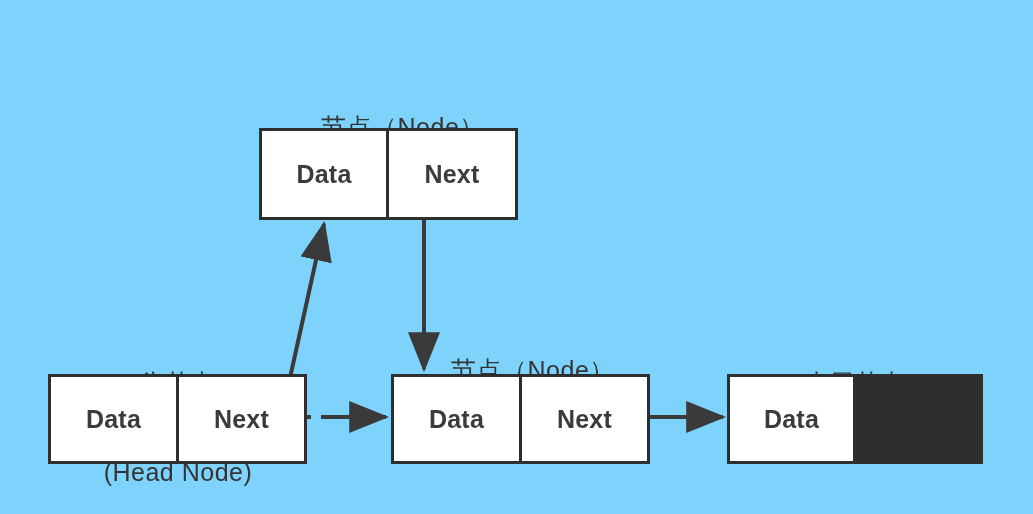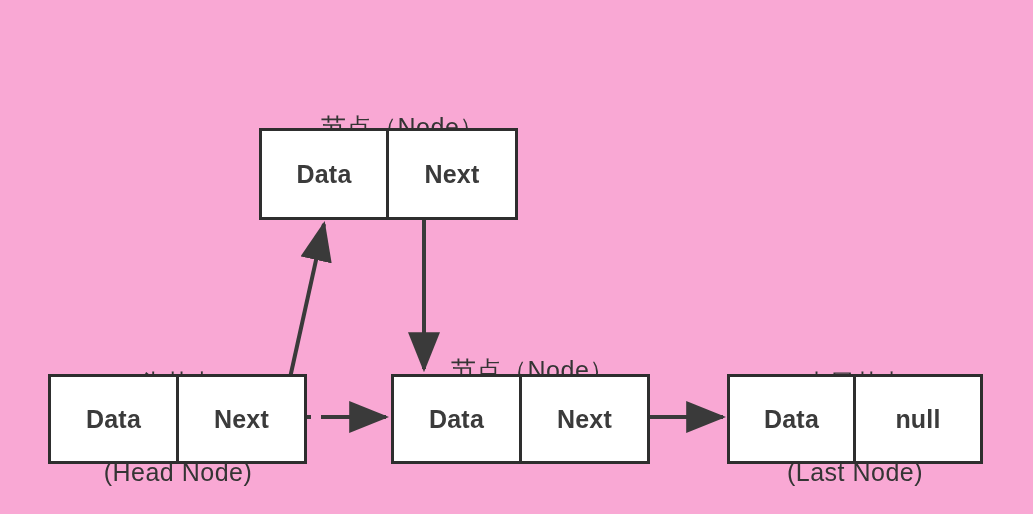--- a/index.html
+++ b/index.html
@@ -7,21 +7,21 @@
     padding: 0;
     background: #000000;
   }
   body {
     font-family: "Liberation Sans", "DejaVu Sans", sans-serif;
   }
   #stage {
     position: relative;
     width: 1033px;
     height: 514px;
-    background: #f9a8d4;
+    background: #7dd3fc;
     overflow: hidden;
   }
   svg.layer {
     position: absolute;
     left: 0;
     top: 0;
     width: 1033px;
     height: 514px;
     pointer-events: none;
   }
@@ -99,21 +99,20 @@
     <div>头节点</div>
     <div>(Head Node)</div>
   </div>
 
   <div class="caption" style="left:398px; top:326px; width:240px;">
     <span>节点（Node）</span>
   </div>
 
   <div class="caption" style="left:735px; top:310px; width:240px;">
     <div>末尾节点</div>
-    <div>(Last Node)</div>
   </div>
 
   <div class="node" style="left:259px; top:128px; width:259px; height:92px;">
     <div class="cell data-cell" style="width:127px;">
       <span>Data</span>
     </div>
     <div class="cell next-cell" style="flex:1;">
       <span>Next</span>
     </div>
   </div>
@@ -133,18 +132,15 @@
     </div>
     <div class="cell next-cell" style="flex:1;">
       <span>Next</span>
     </div>
   </div>
 
   <div class="node" style="left:727px; top:374px; width:256px; height:90px;">
     <div class="cell data-cell" style="width:126px;">
       <span>Data</span>
     </div>
-    <div class="cell next-cell" style="flex:1;">
-      <span>null</span>
-    </div>
   </div>
 
 </div>
 
 </body></html>

